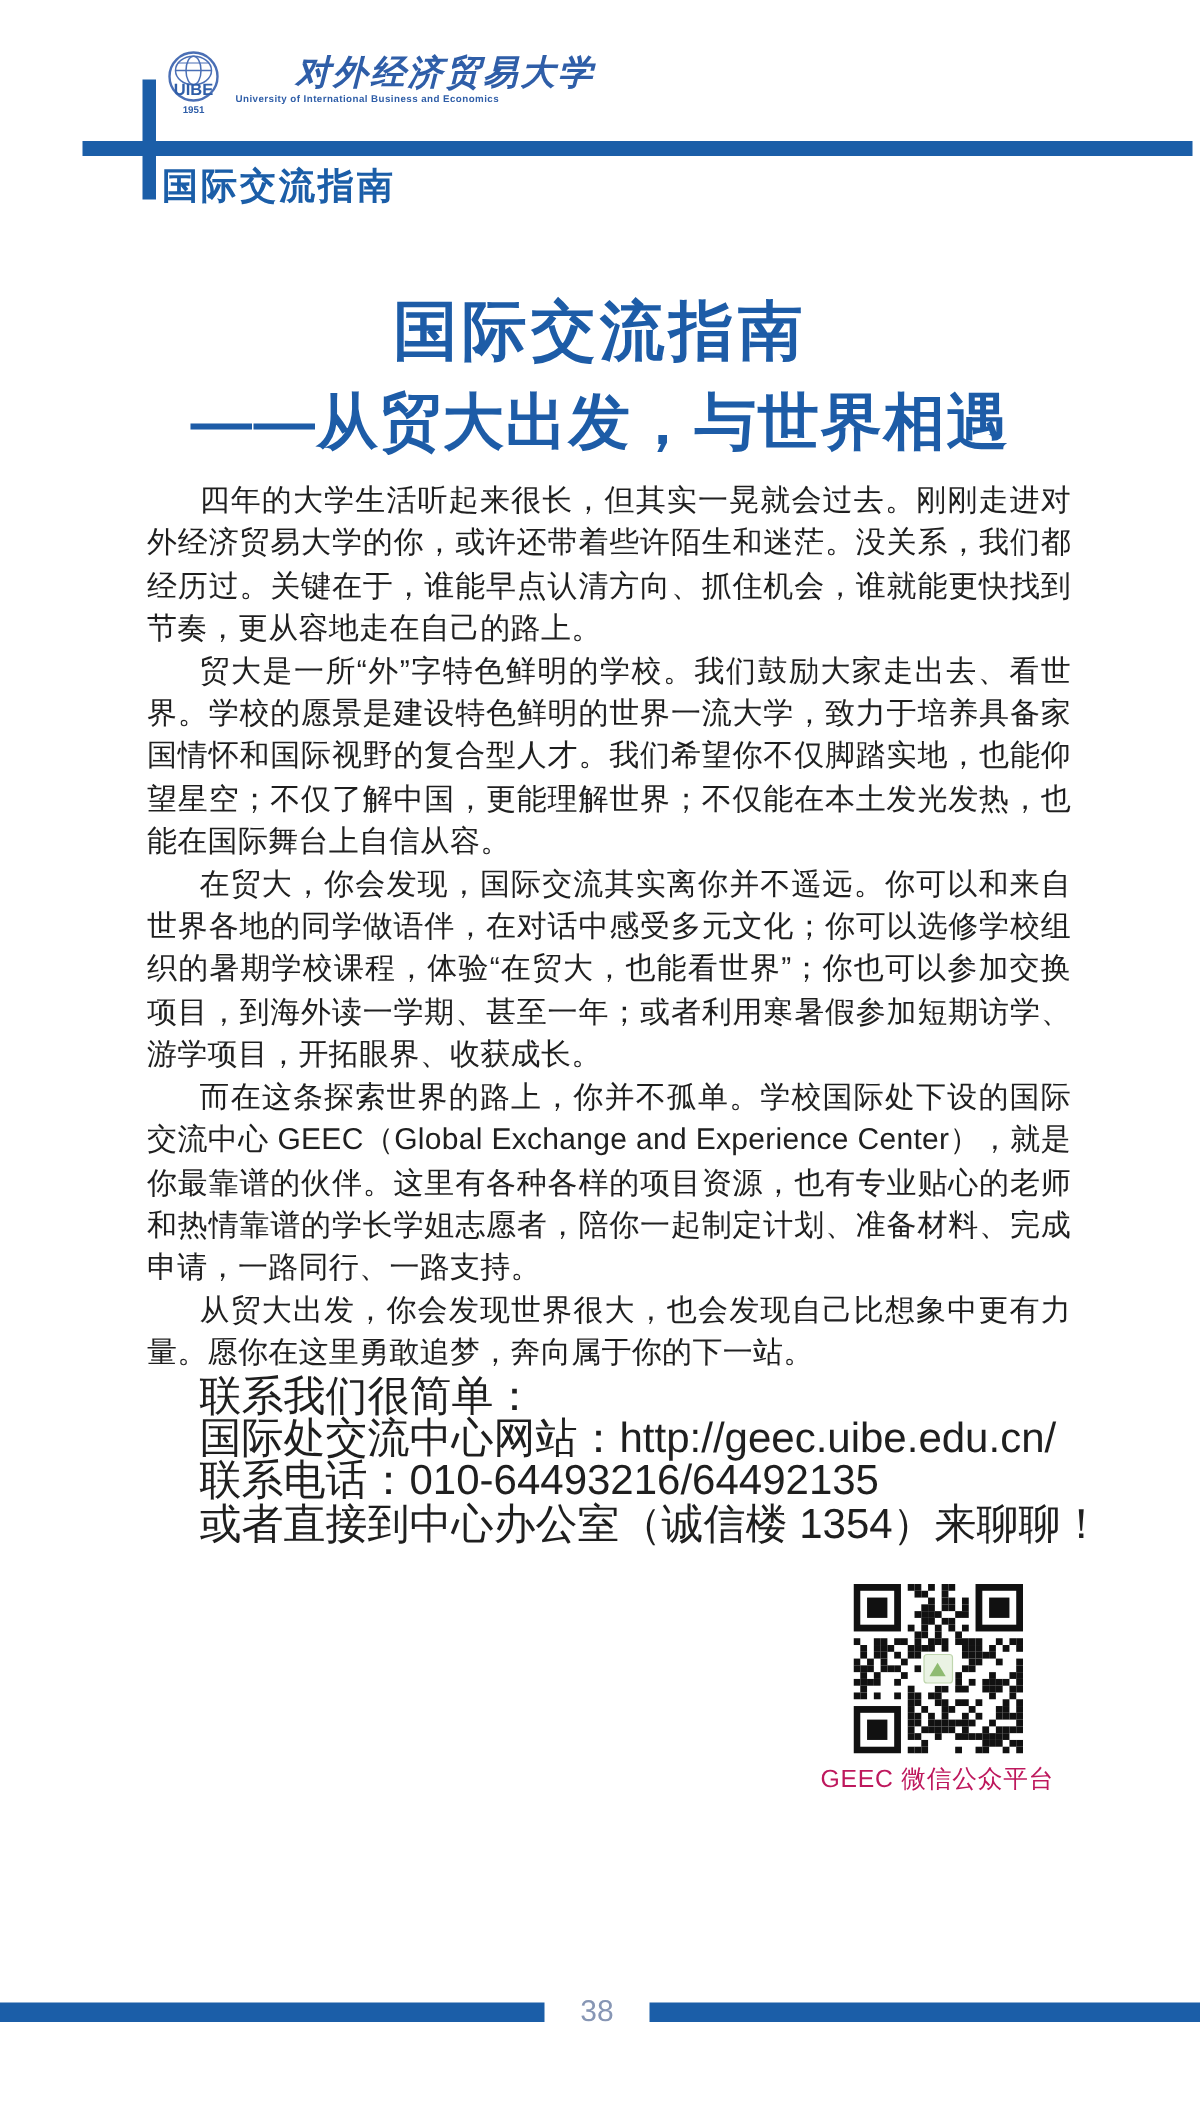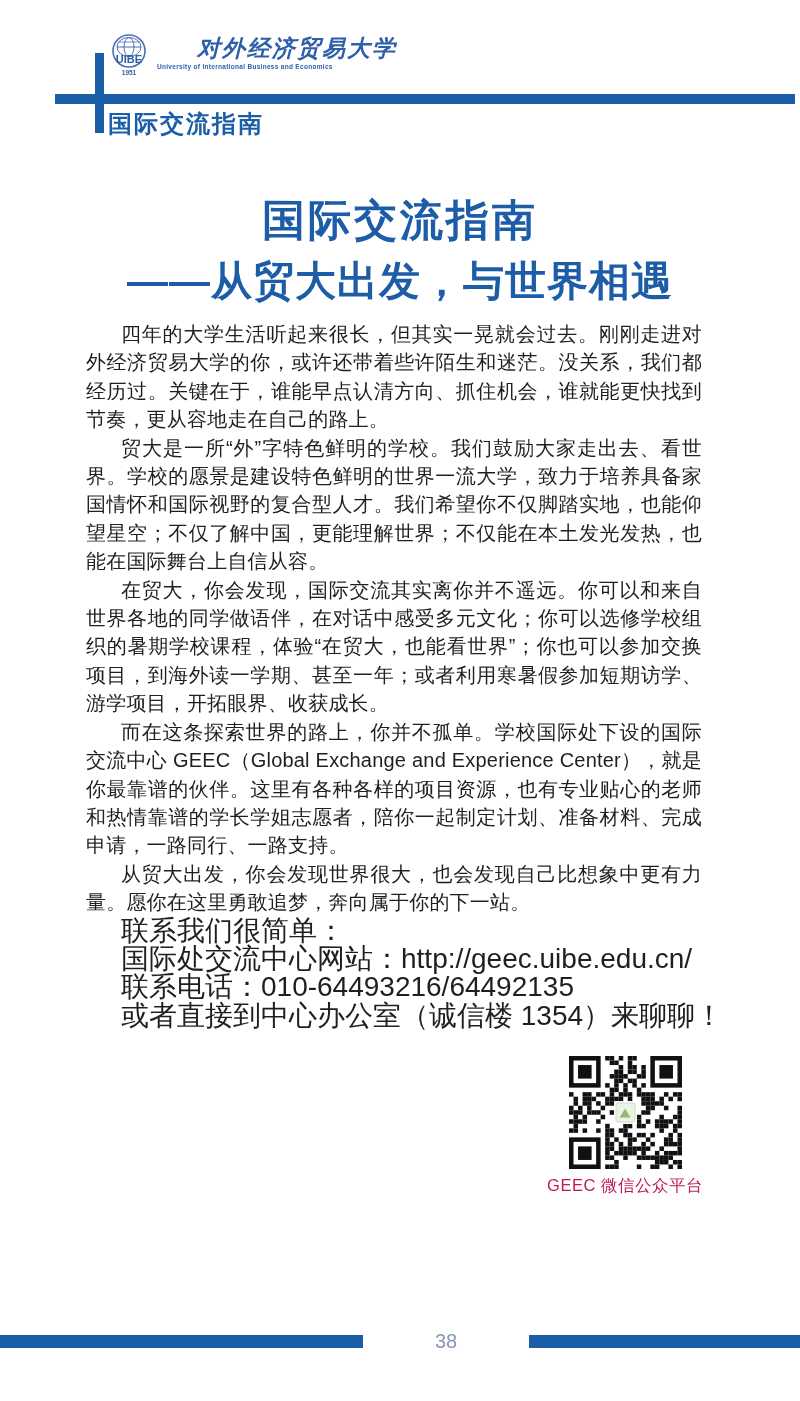--- a/index.html
+++ b/index.html
@@ -22,31 +22,31 @@
   .emblem{width:42px;height:46px;display:block;}
   .logo-text{margin-left:7px;padding-top:4px;}
   .logo-cn{font-size:23px;font-weight:700;font-style:italic;color:#2F5EA8;letter-spacing:2px;line-height:1.1;font-family:"Liberation Serif",serif;margin-left:40px;}
   .logo-en{font-size:6.5px;font-weight:700;color:#2F5EA8;letter-spacing:0.3px;white-space:nowrap;margin-top:2px;}
 
   .section-title{position:absolute;left:108px;top:108px;font-size:24px;font-weight:800;color:var(--blue);letter-spacing:2px;}
 
   .title{position:absolute;left:0;top:192px;width:100%;text-align:center;font-size:43px;font-weight:800;color:var(--title-blue);letter-spacing:3px;}
   .subtitle{position:absolute;left:0;top:254px;width:100%;text-align:center;font-size:41px;font-weight:600;color:var(--title-blue);letter-spacing:1px;}
 
-  .body-col{position:absolute;left:86px;top:320px;width:616px;color:var(--body-text);}
+  .body-col{position:absolute;left:98px;top:320px;width:616px;color:var(--body-text);}
   .para{font-size:20px;line-height:28.4px;text-align:justify;text-indent:35px;letter-spacing:0.2px;}
   .contact-line{font-size:28px;line-height:28.4px;padding-left:35px;white-space:nowrap;}
 
   
   .qr{position:absolute;left:540px;top:1056px;width:170px;text-align:center;}
   .qr svg{display:block;margin:0 auto;}
   .qr-caption{margin-top:6px;font-size:16.5px;color:#be185d;letter-spacing:0.5px;}
 
   
-  .footer{position:absolute;left:0;top:1335px;width:800px;height:13px;display:flex;align-items:center;gap:48px;}
+  .footer{position:absolute;left:0;top:1335px;width:800px;height:13px;display:flex;align-items:center;}
   .fbar-left{width:363px;height:13px;background:var(--blue);}
   .fgap{width:70px;display:flex;align-items:center;justify-content:center;}
   .pagenum{font-size:20px;color:var(--pagenum);line-height:13px;}
   .fbar-right{flex:1;height:13px;background:var(--blue);}
 </style>
 </head>
 <body>
 
 <div class="page">
 

